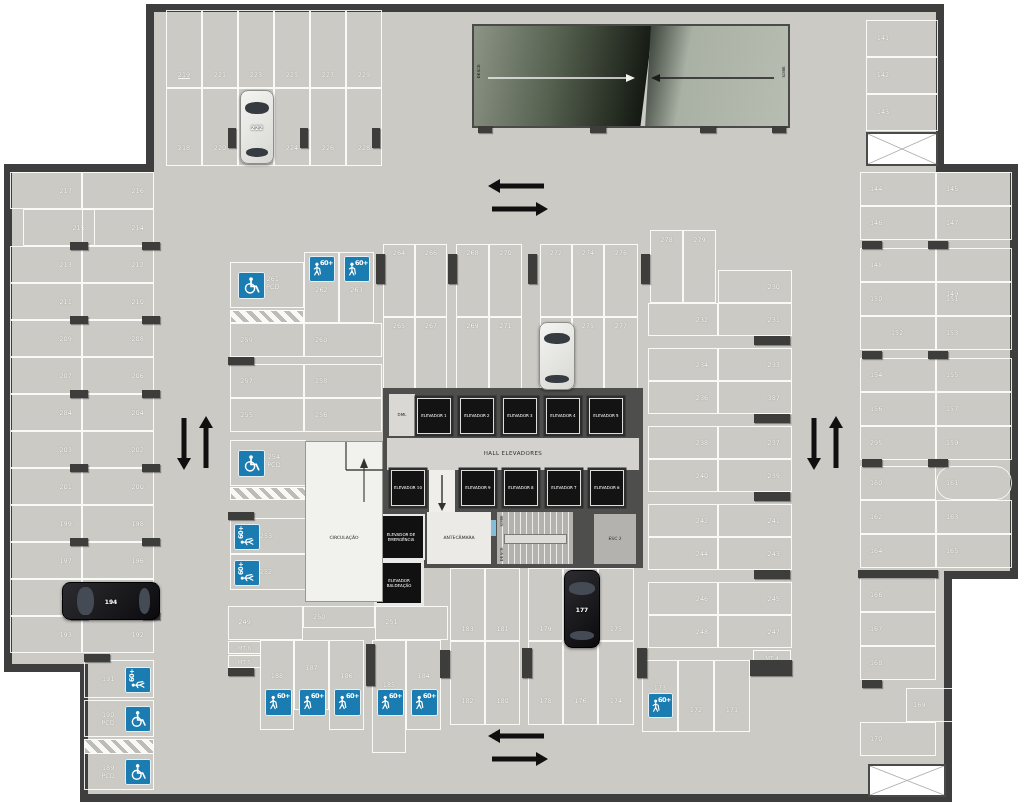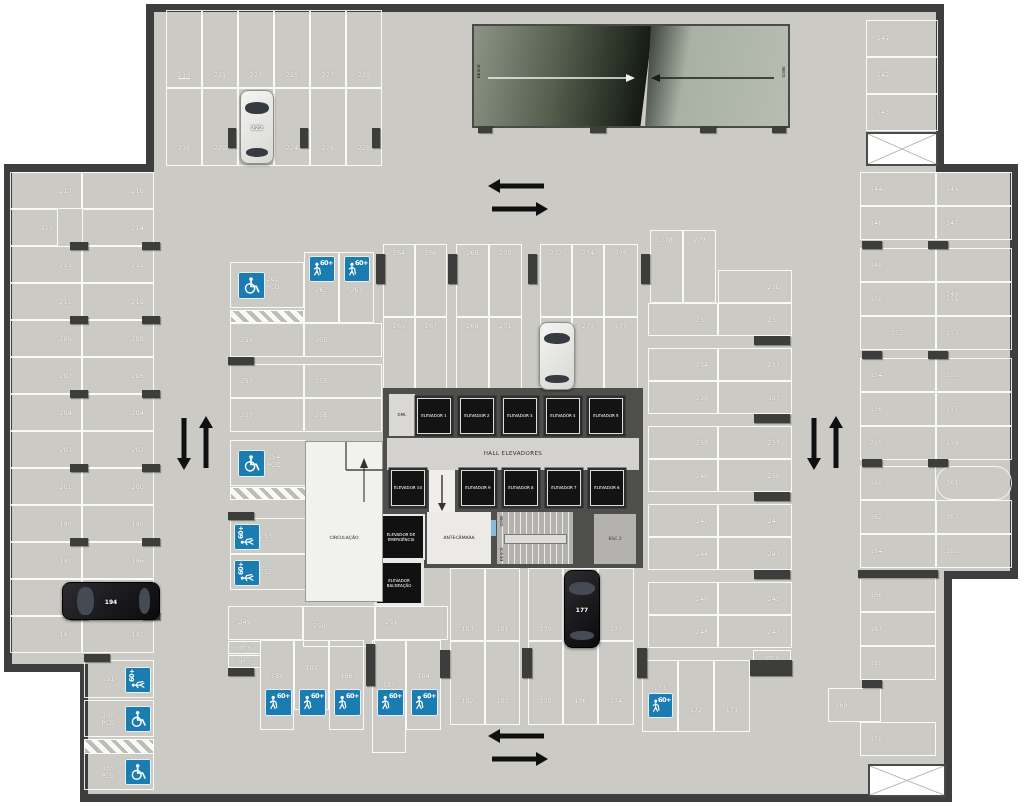--- a/index.html
+++ b/index.html
@@ -93,21 +93,21 @@
       </div>
       <div class="stall" style="left: 310px; top: 88px; width: 36px; height: 78px;">
         <span class="num" style="left: 50%; top: 78%;">226</span>
       </div>
       <div class="stall" style="left: 346px; top: 88px; width: 36px; height: 78px;">
         <span class="num" style="left: 50%; top: 78%;">228</span>
       </div>
       <div class="stall" style="left: 10px; top: 172px; width: 72px; height: 37px;">
         <span class="num" style="left: 78%; top: 50%;">217</span>
       </div>
-      <div class="stall" style="left: 10px; top: 209px; width: 48px; height: 37px;">
+      <div class="stall" style="left: 23px; top: 209px; width: 72px; height: 37px;">
         <span class="num" style="left: 78%; top: 50%;">215</span>
       </div>
       <div class="stall" style="left: 10px; top: 246px; width: 72px; height: 37px;">
         <span class="num" style="left: 78%; top: 50%;">213</span>
       </div>
       <div class="stall" style="left: 10px; top: 283px; width: 72px; height: 37px;">
         <span class="num" style="left: 78%; top: 50%;">211</span>
       </div>
       <div class="stall" style="left: 10px; top: 320px; width: 72px; height: 37px;">
         <span class="num" style="left: 78%; top: 50%;">209</span>
@@ -416,21 +416,21 @@
       </div>
       <div class="stall" style="left: 678px; top: 660px; width: 36px; height: 72px;">
         <span class="num" style="left: 50%; top: 70%;">172</span>
       </div>
       <div class="stall" style="left: 714px; top: 660px; width: 36px; height: 72px;">
         <span class="num" style="left: 50%; top: 70%;">171</span>
       </div>
       <div class="stall" style="left: 228px; top: 606px; width: 75px; height: 34px;">
         <span class="num la" style="left: 13%; top: 48%;">249</span>
       </div>
-      <div class="stall" style="left: 303px; top: 606px; width: 72px; height: 41px;">
+      <div class="stall" style="left: 303px; top: 606px; width: 72px; height: 22px;">
         <span class="num la" style="left: 13%; top: 48%;">250</span>
       </div>
       <div class="stall" style="left: 375px; top: 606px; width: 73px; height: 34px;">
         <span class="num la" style="left: 13%; top: 48%;">251</span>
       </div>
       <div class="stall" style="left: 260px; top: 640px; width: 34px; height: 90px;">
         <span class="num" style="left: 50%; top: 40%;">188</span>
         <div class="sign" style="left: 4px; top: 48px; width: 27px; height: 27px;">
           <div style="position: absolute; left: 0px; top: 0px; width: 100%; height: 100%;">
             <svg viewBox="0 0 20 20">
@@ -596,21 +596,21 @@
       </div>
       <div class="stall" style="left: 860px; top: 578px; width: 76px; height: 34px;">
         <span class="num la" style="left: 12%; top: 50%;">166</span>
       </div>
       <div class="stall" style="left: 860px; top: 612px; width: 76px; height: 34px;">
         <span class="num la" style="left: 12%; top: 50%;">167</span>
       </div>
       <div class="stall" style="left: 860px; top: 646px; width: 76px; height: 34px;">
         <span class="num la" style="left: 12%; top: 50%;">168</span>
       </div>
-      <div class="stall" style="left: 828px; top: 688px; width: 53px; height: 34px;">
+      <div class="stall" style="left: 906px; top: 688px; width: 53px; height: 34px;">
         <span class="num la" style="left: 12%; top: 50%;">169</span>
       </div>
       <div class="stall" style="left: 860px; top: 722px; width: 76px; height: 34px;">
         <span class="num la" style="left: 12%; top: 50%;">170</span>
       </div>
       <div class="hatch" style="left: 230px; top: 310px; width: 74px; height: 13px;"></div>
       <div class="hatch" style="left: 230px; top: 487px; width: 76px; height: 13px;"></div>
       <div class="hatch" style="left: 84px; top: 739px; width: 70px; height: 15px;"></div>
       <div class="pillar" style="left: 70px; top: 242px; width: 18px; height: 8px;"></div>
       <div class="pillar" style="left: 142px; top: 242px; width: 18px; height: 8px;"></div>

